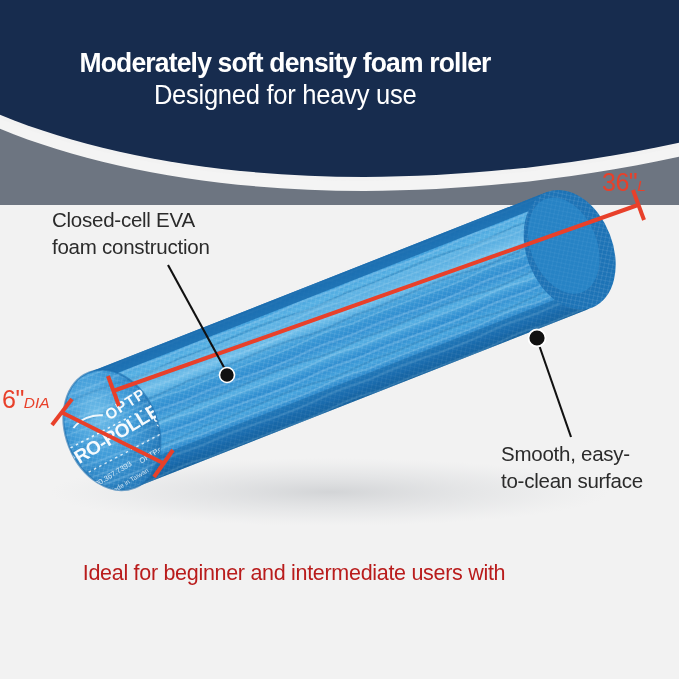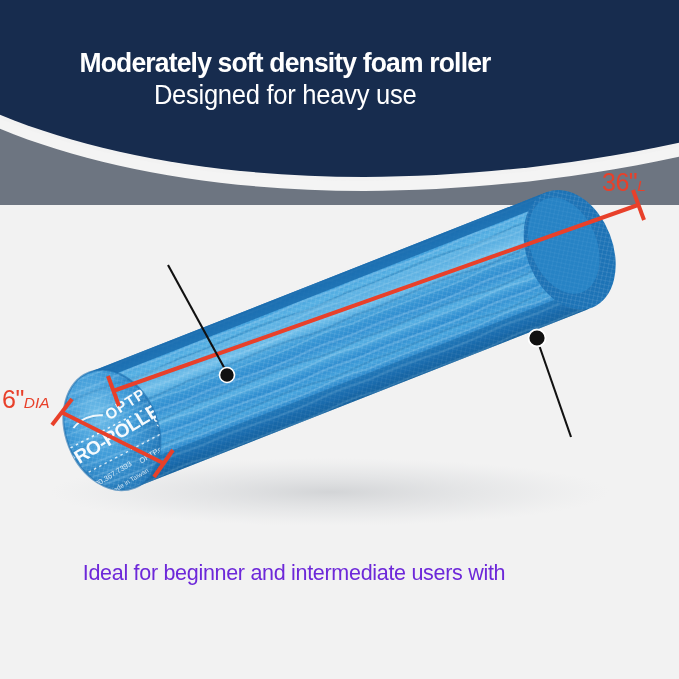--- a/index.html
+++ b/index.html
@@ -131,21 +131,21 @@
     top: 385px;
   }
 
   
   .description {
     position: absolute;
     left: 0;
     top: 558px;
     width: 588px;
     text-align: center;
-    color: #6d28d9;
+    color: #b91c1c;
     font-size: 21.5px;
     line-height: 1.42;
     letter-spacing: -0.3px;
   }
   .description span {
     display: block;
   }
 </style>
 </head>
 <body>
@@ -285,21 +285,25 @@
         <line x1="168" y1="265" x2="226" y2="371" stroke="#111111" stroke-width="2.1"></line>
         <circle cx="227" cy="375" r="7.5" fill="#111111" stroke="#ffffff" stroke-width="1.6"></circle>
       </g>
 
       <g>
         <line x1="538" y1="342" x2="571" y2="437" stroke="#111111" stroke-width="2.1"></line>
         <circle cx="537" cy="338" r="8.5" fill="#111111" stroke="#ffffff" stroke-width="1.8"></circle>
       </g>
     </svg>
 
-
+    <div class="callout callout-left">Closed-cell EVA
+foam construction</div>
+
+    <div class="callout callout-right">Smooth, easy-
+to-clean surface</div>
 
     <div class="dim-label dim-length">
       <span class="num">36"</span><span class="unit">L</span>
     </div>
 
     <div class="dim-label dim-diameter">
       <span class="num">6"</span><span class="unit">DIA</span>
     </div>
   </div>
 

